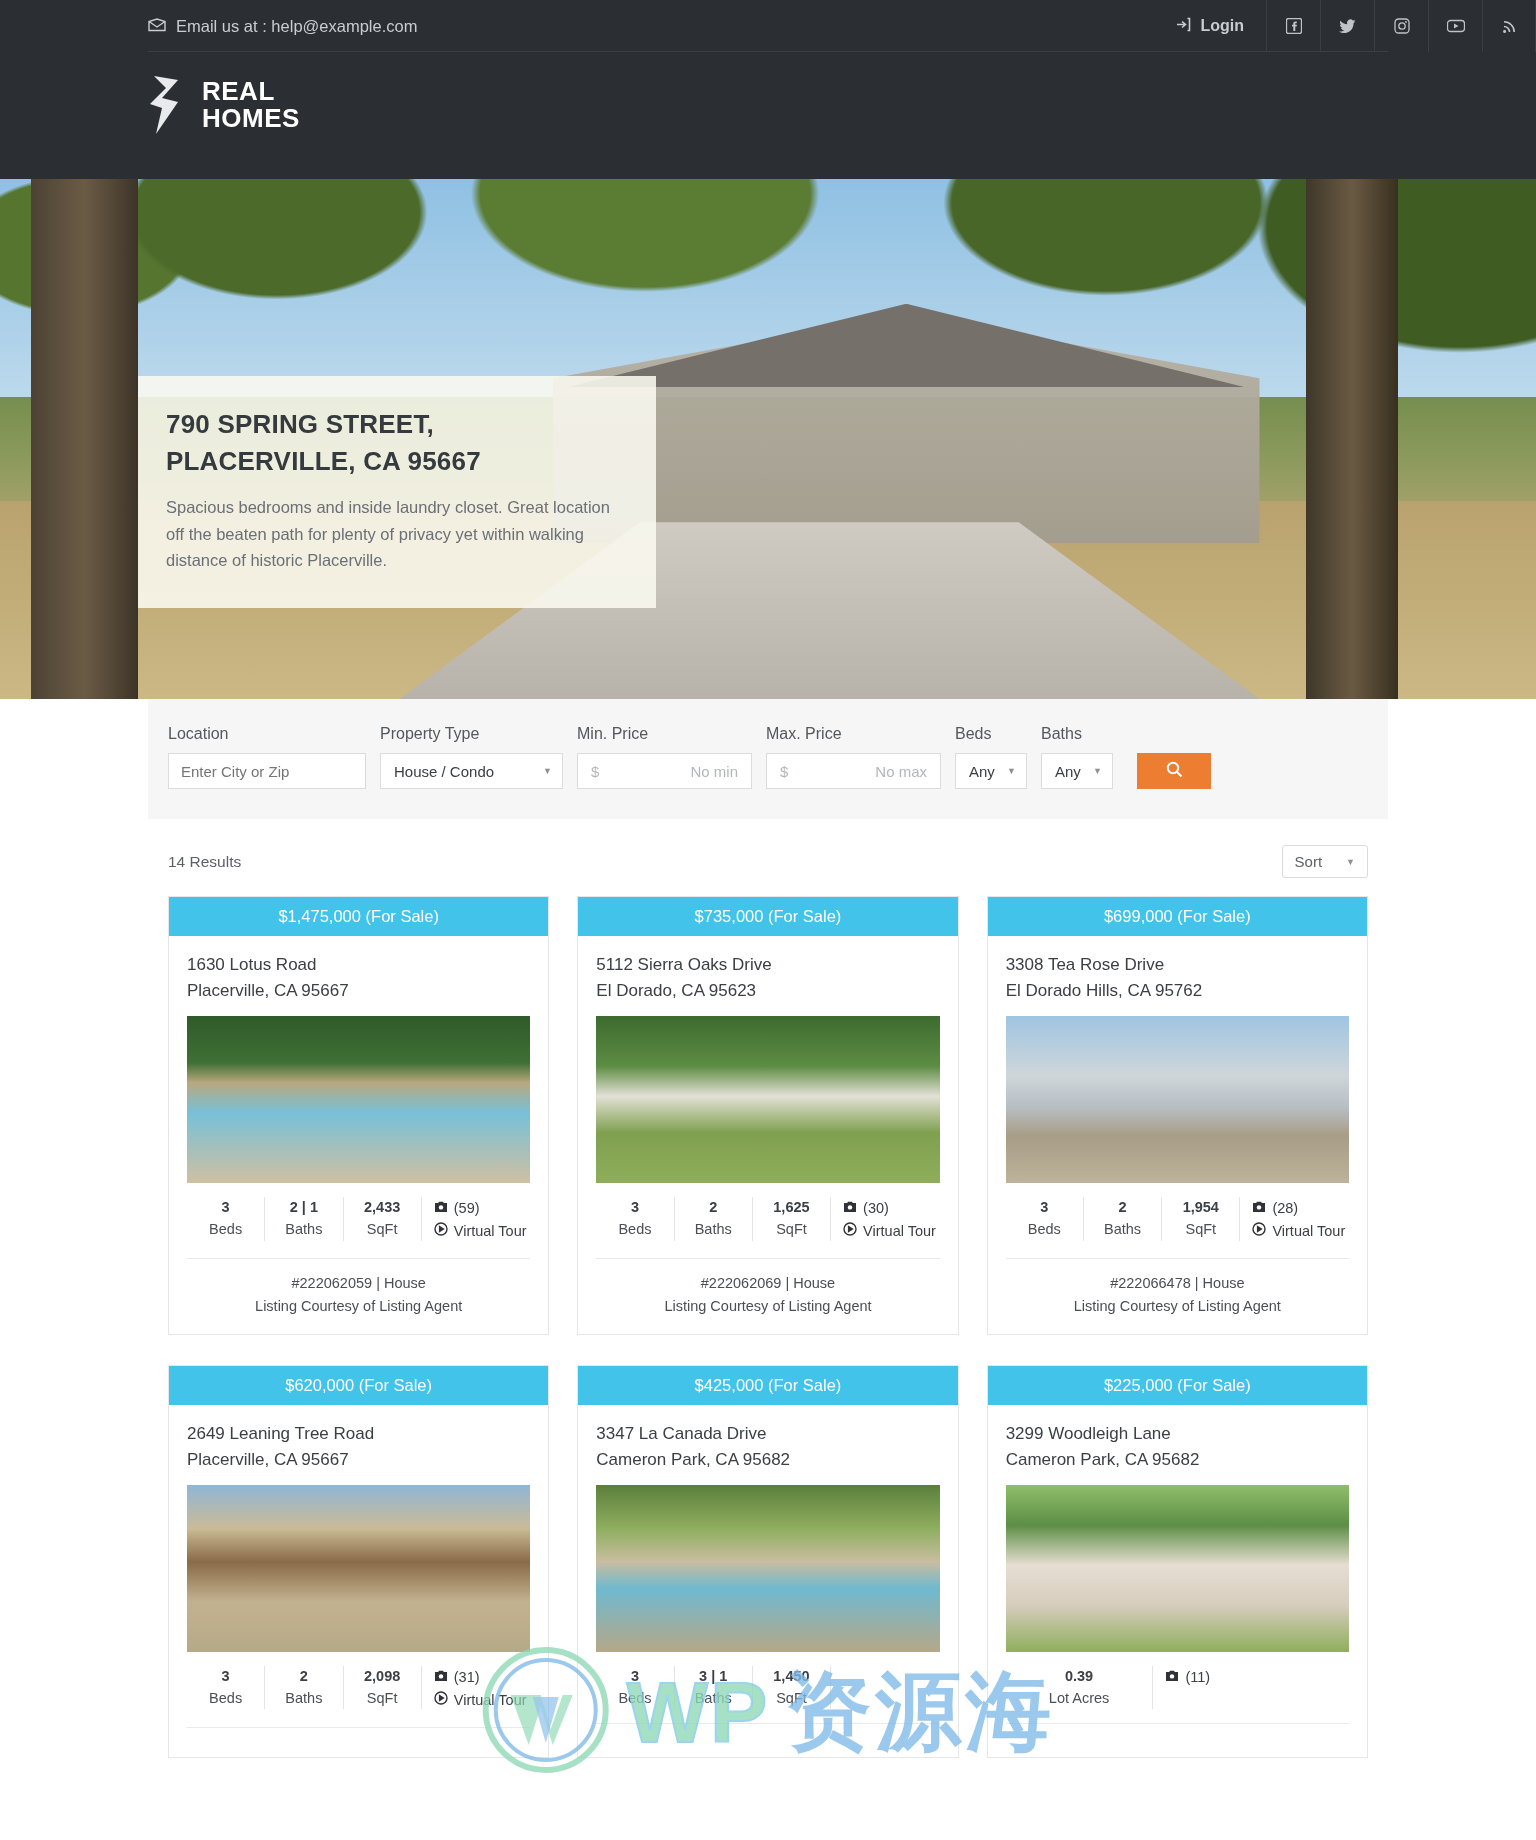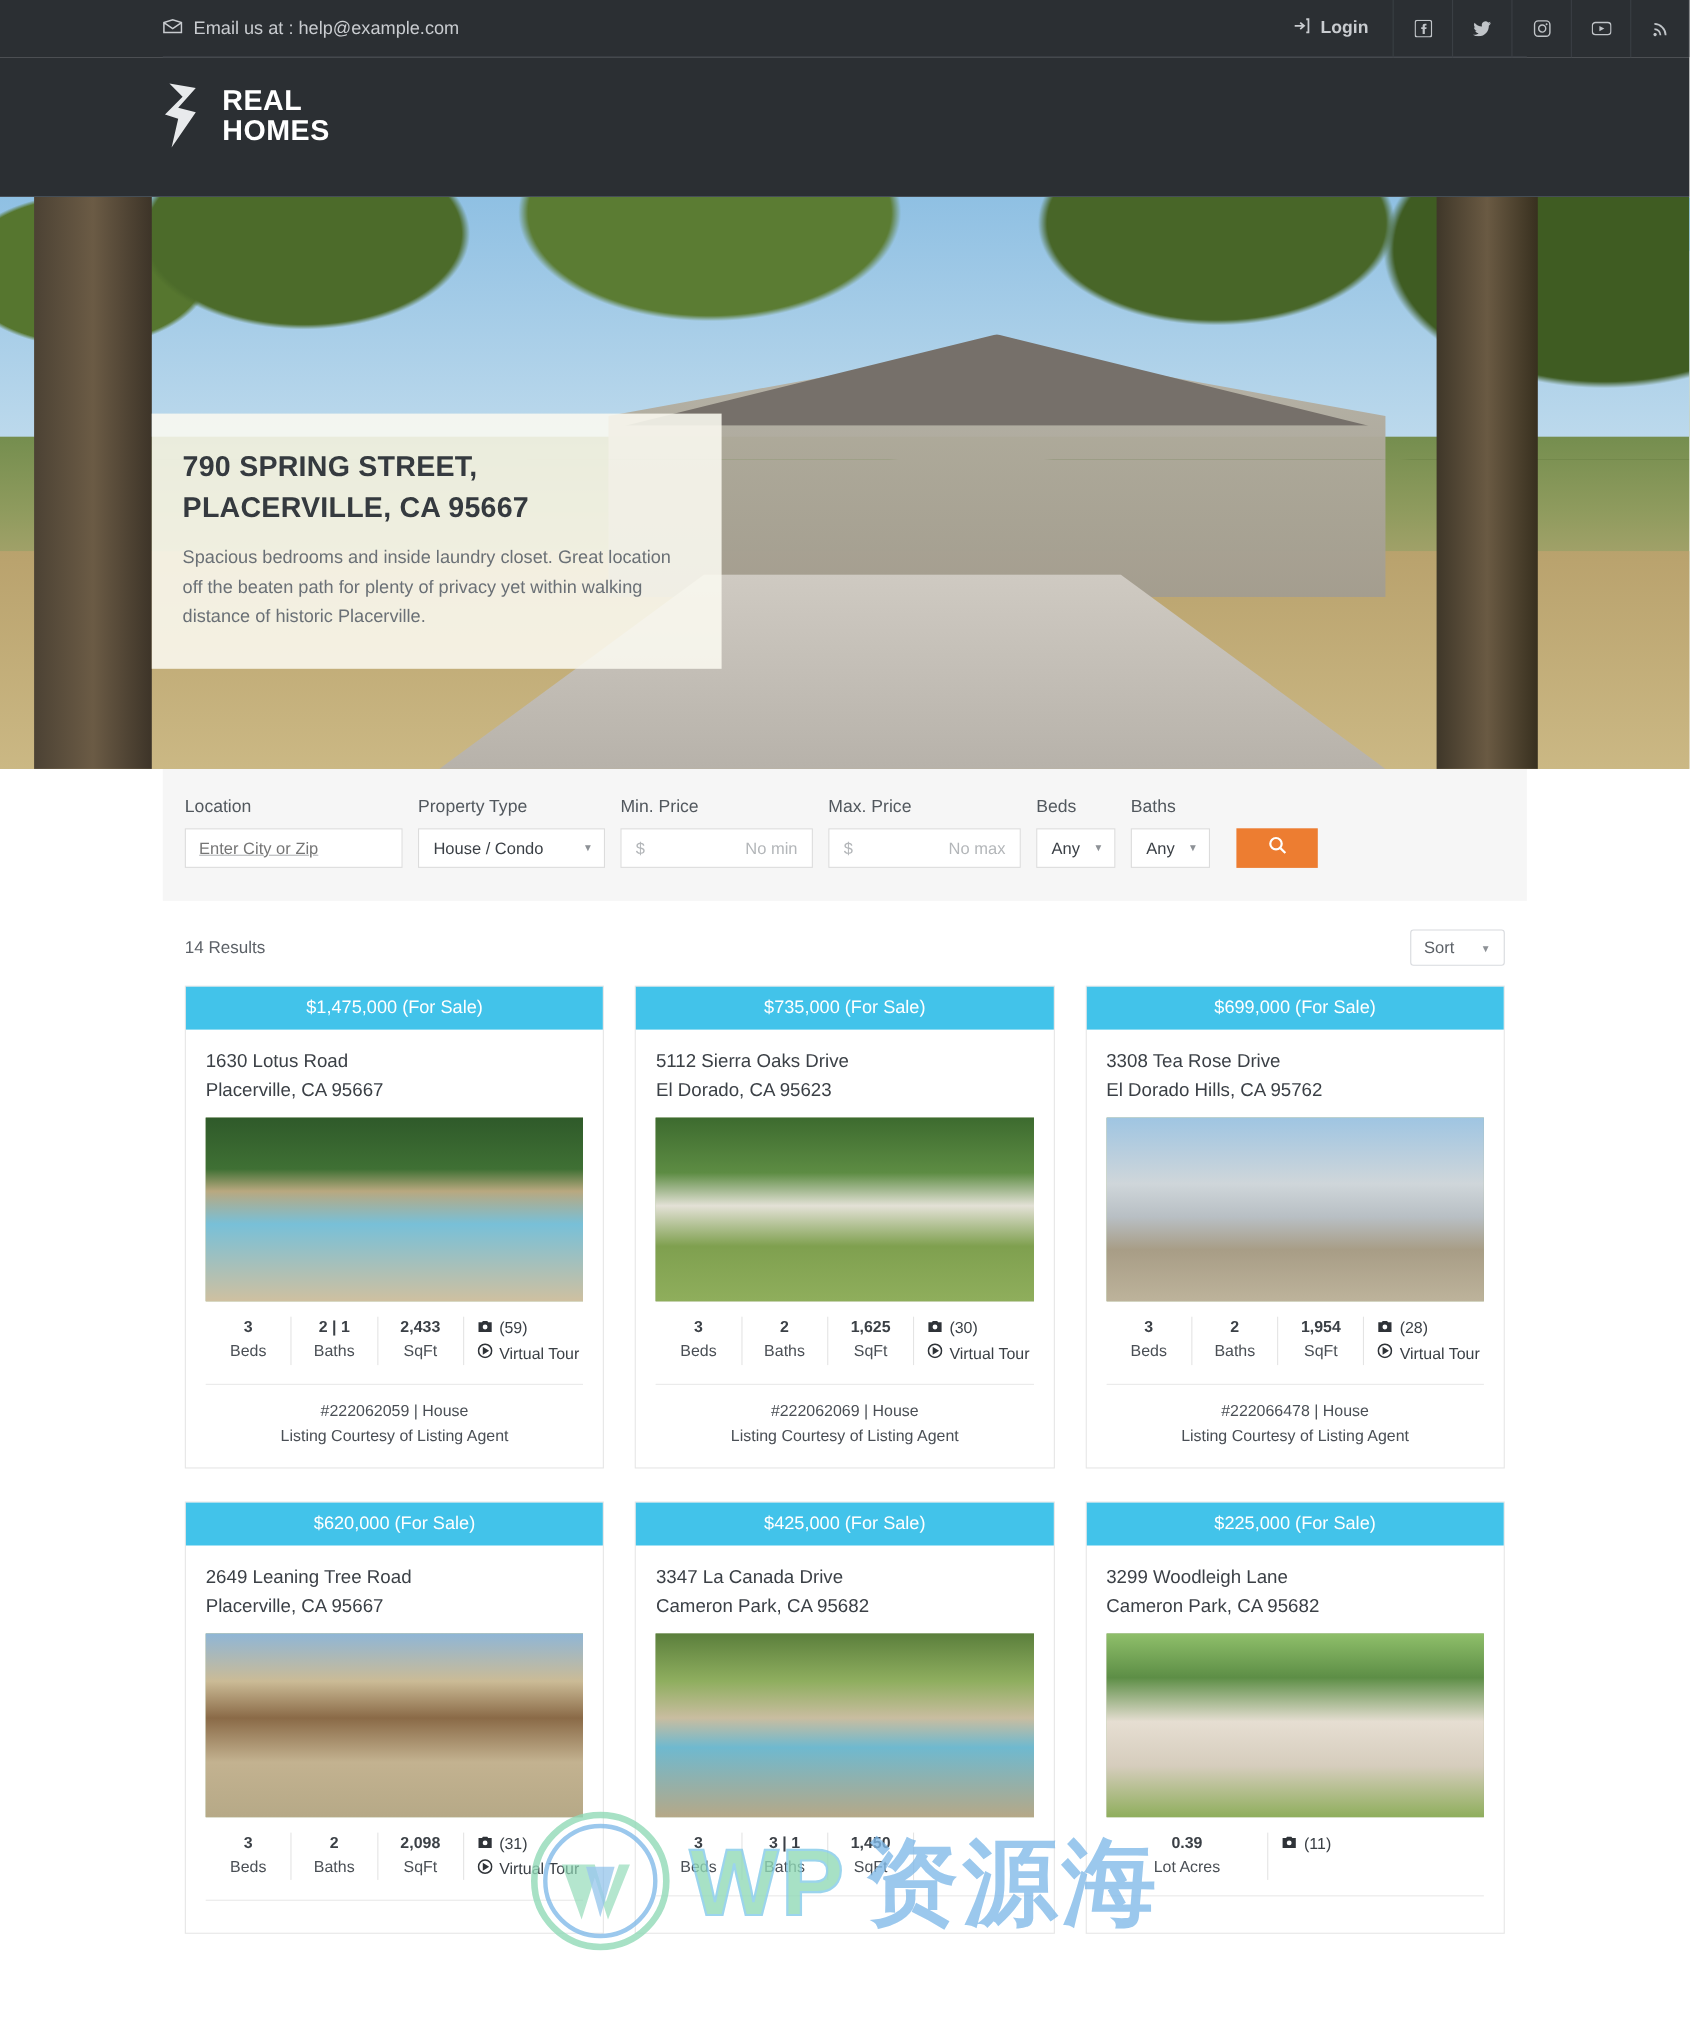--- a/index.html
+++ b/index.html
@@ -130,27 +130,27 @@
     margin: 0 148px;
   }
   .search-row { display: flex; align-items: flex-end; gap: 14px; padding: 0 20px; }
   .field { display: flex; flex-direction: column; }
   .field-label { font-size: 16px; color: #52585e; margin-bottom: 10px; }
   .inp {
     height: 36px; border: 1px solid #dcdcdc; background: #ffffff;
     font-size: 15px; color: #b3b6b9; display: flex; align-items: center;
     padding: 0 12px;
   }
-  .inp-location { width: 198px; text-decoration: underline; }
+  .inp-location { width: 198px; }
   .sel {
     height: 36px; border: 1px solid #dcdcdc; background: #ffffff;
     font-size: 15px; color: #3b4046; display: flex; align-items: center;
     justify-content: space-between; padding: 0 10px 0 13px;
   }
-  .sel-type { width: 170px; }
+  .sel-type { width: 183px; }
   .sel-any { width: 72px; }
   .caret { color: #8d9196; font-size: 9px; margin-left: 8px; }
   .price-inp {
     width: 175px; height: 36px; border: 1px solid #dcdcdc; background: #fff;
     display: flex; align-items: center; justify-content: space-between;
     padding: 0 13px; font-size: 15px;
   }
   .price-sym { color: #b3b6b9; }
   .price-ph { color: #b3b6b9; }
   .search-btn {

